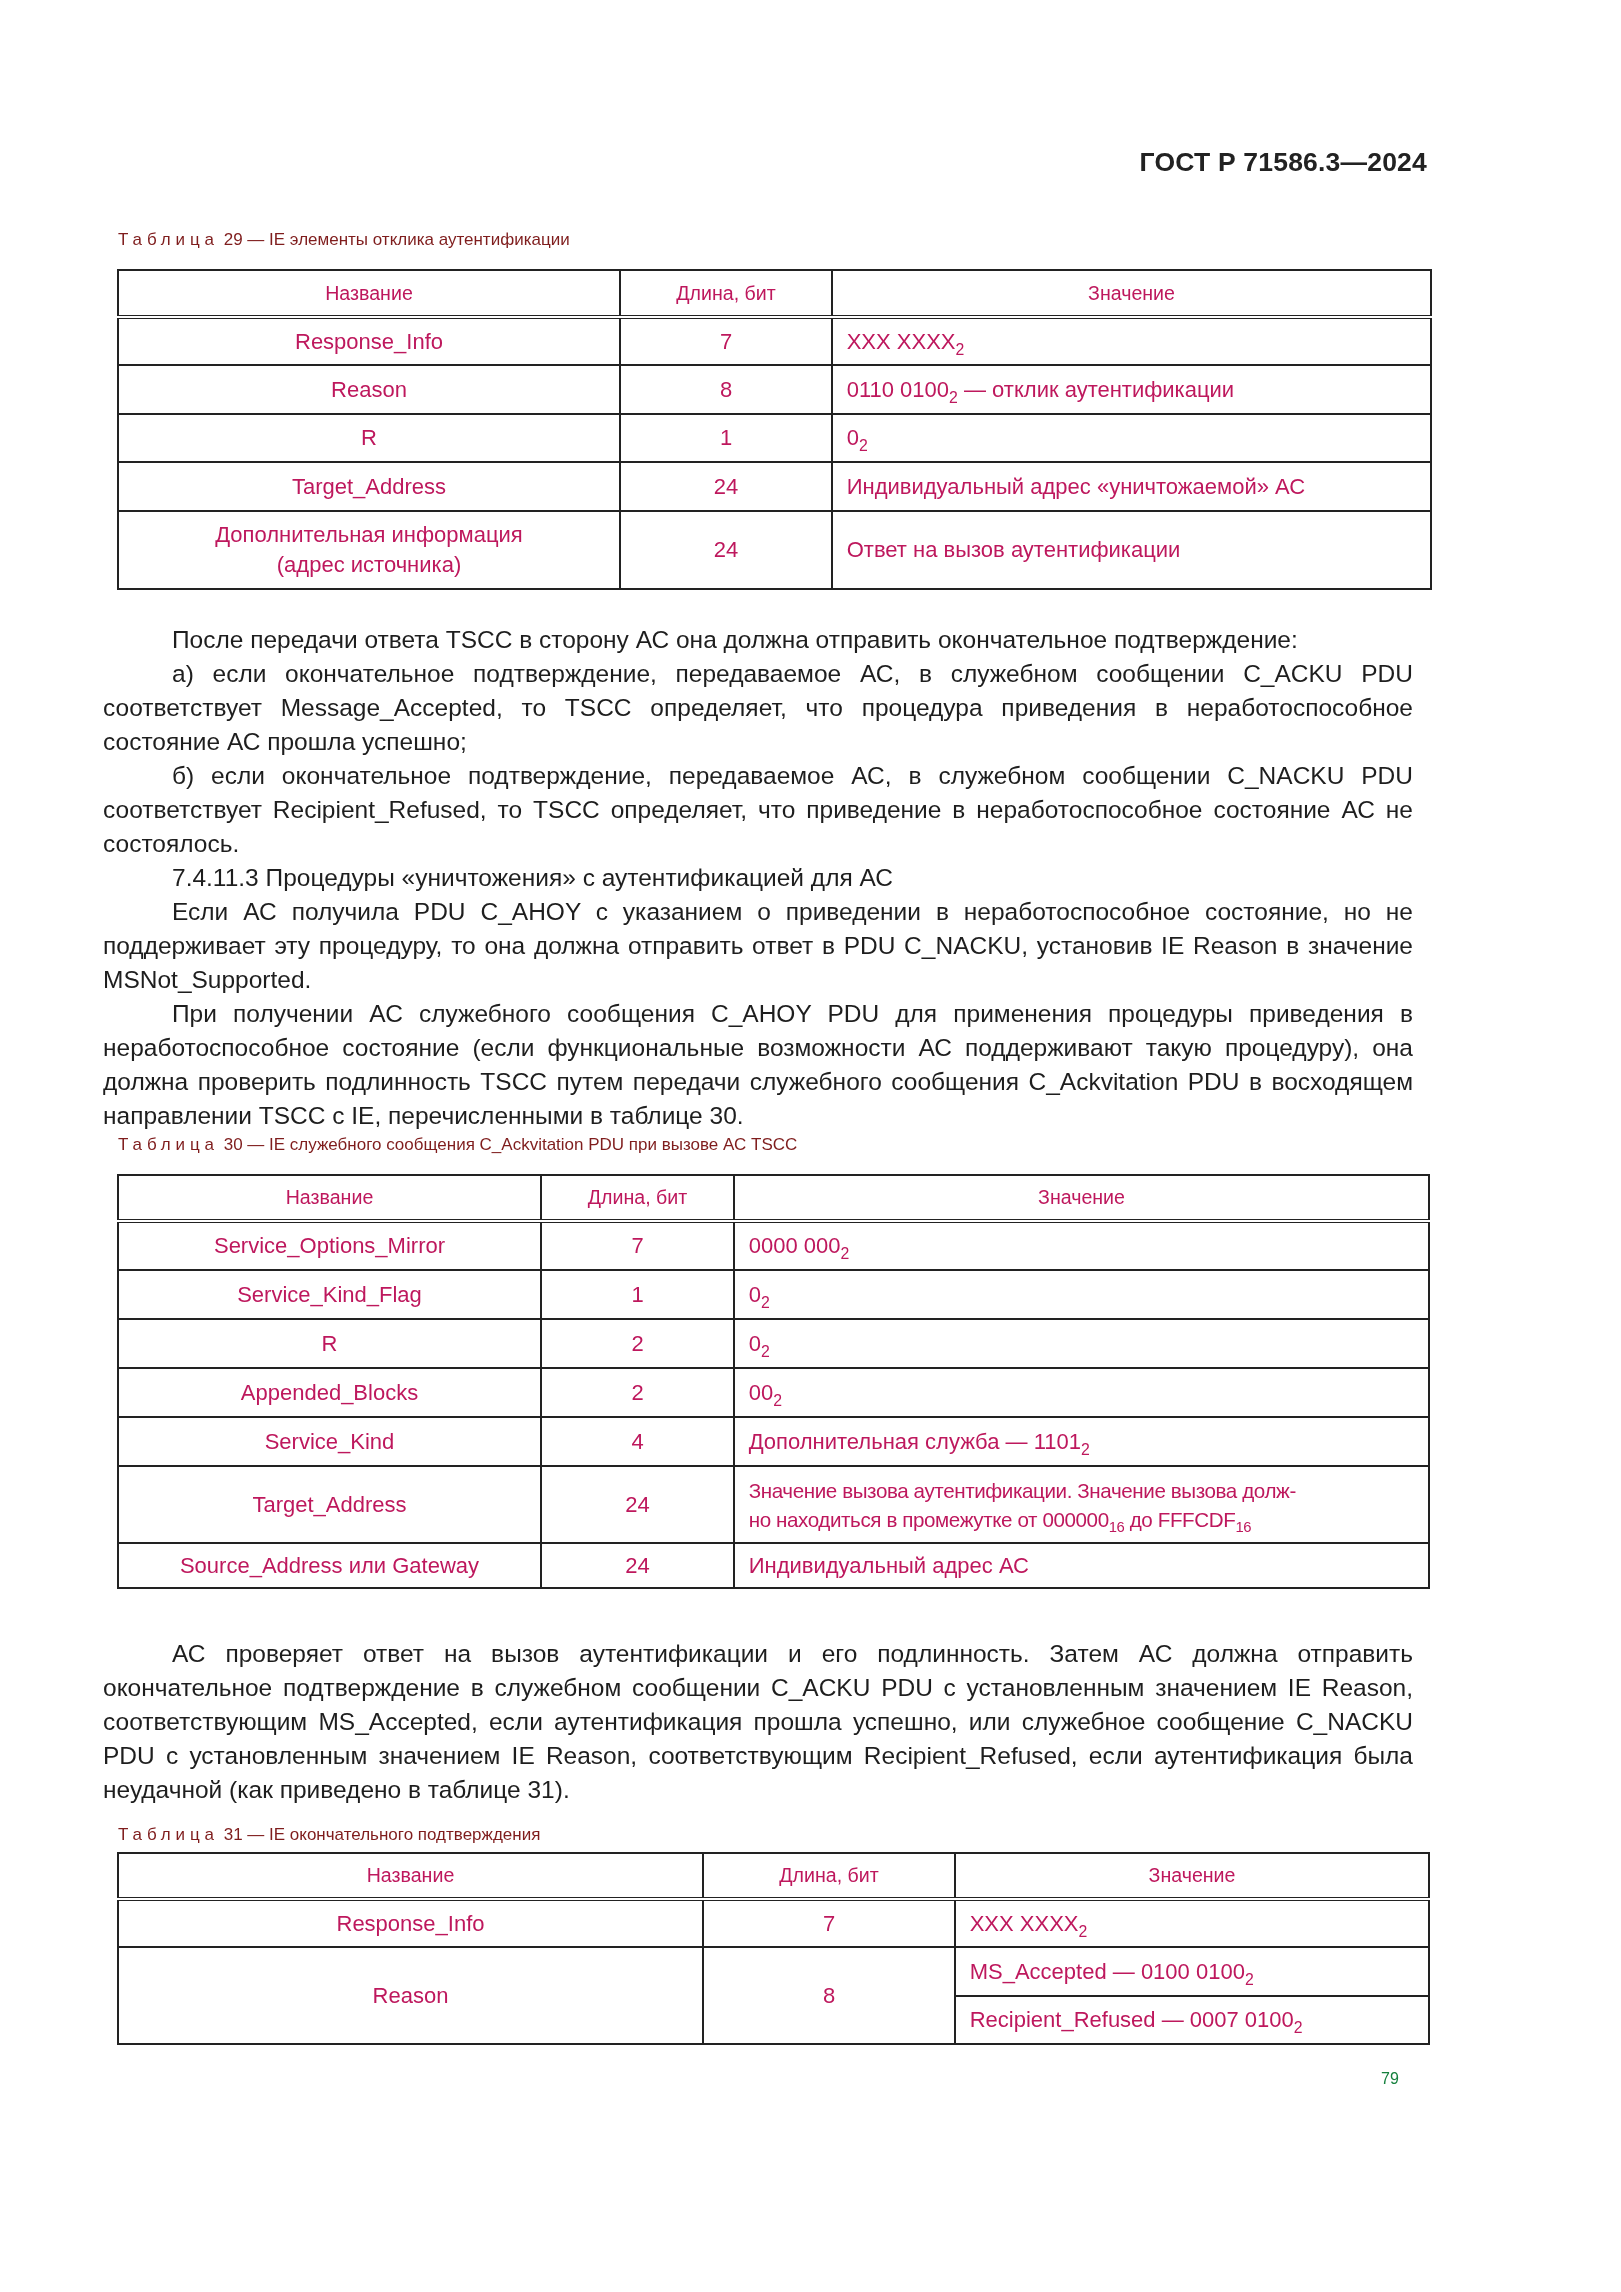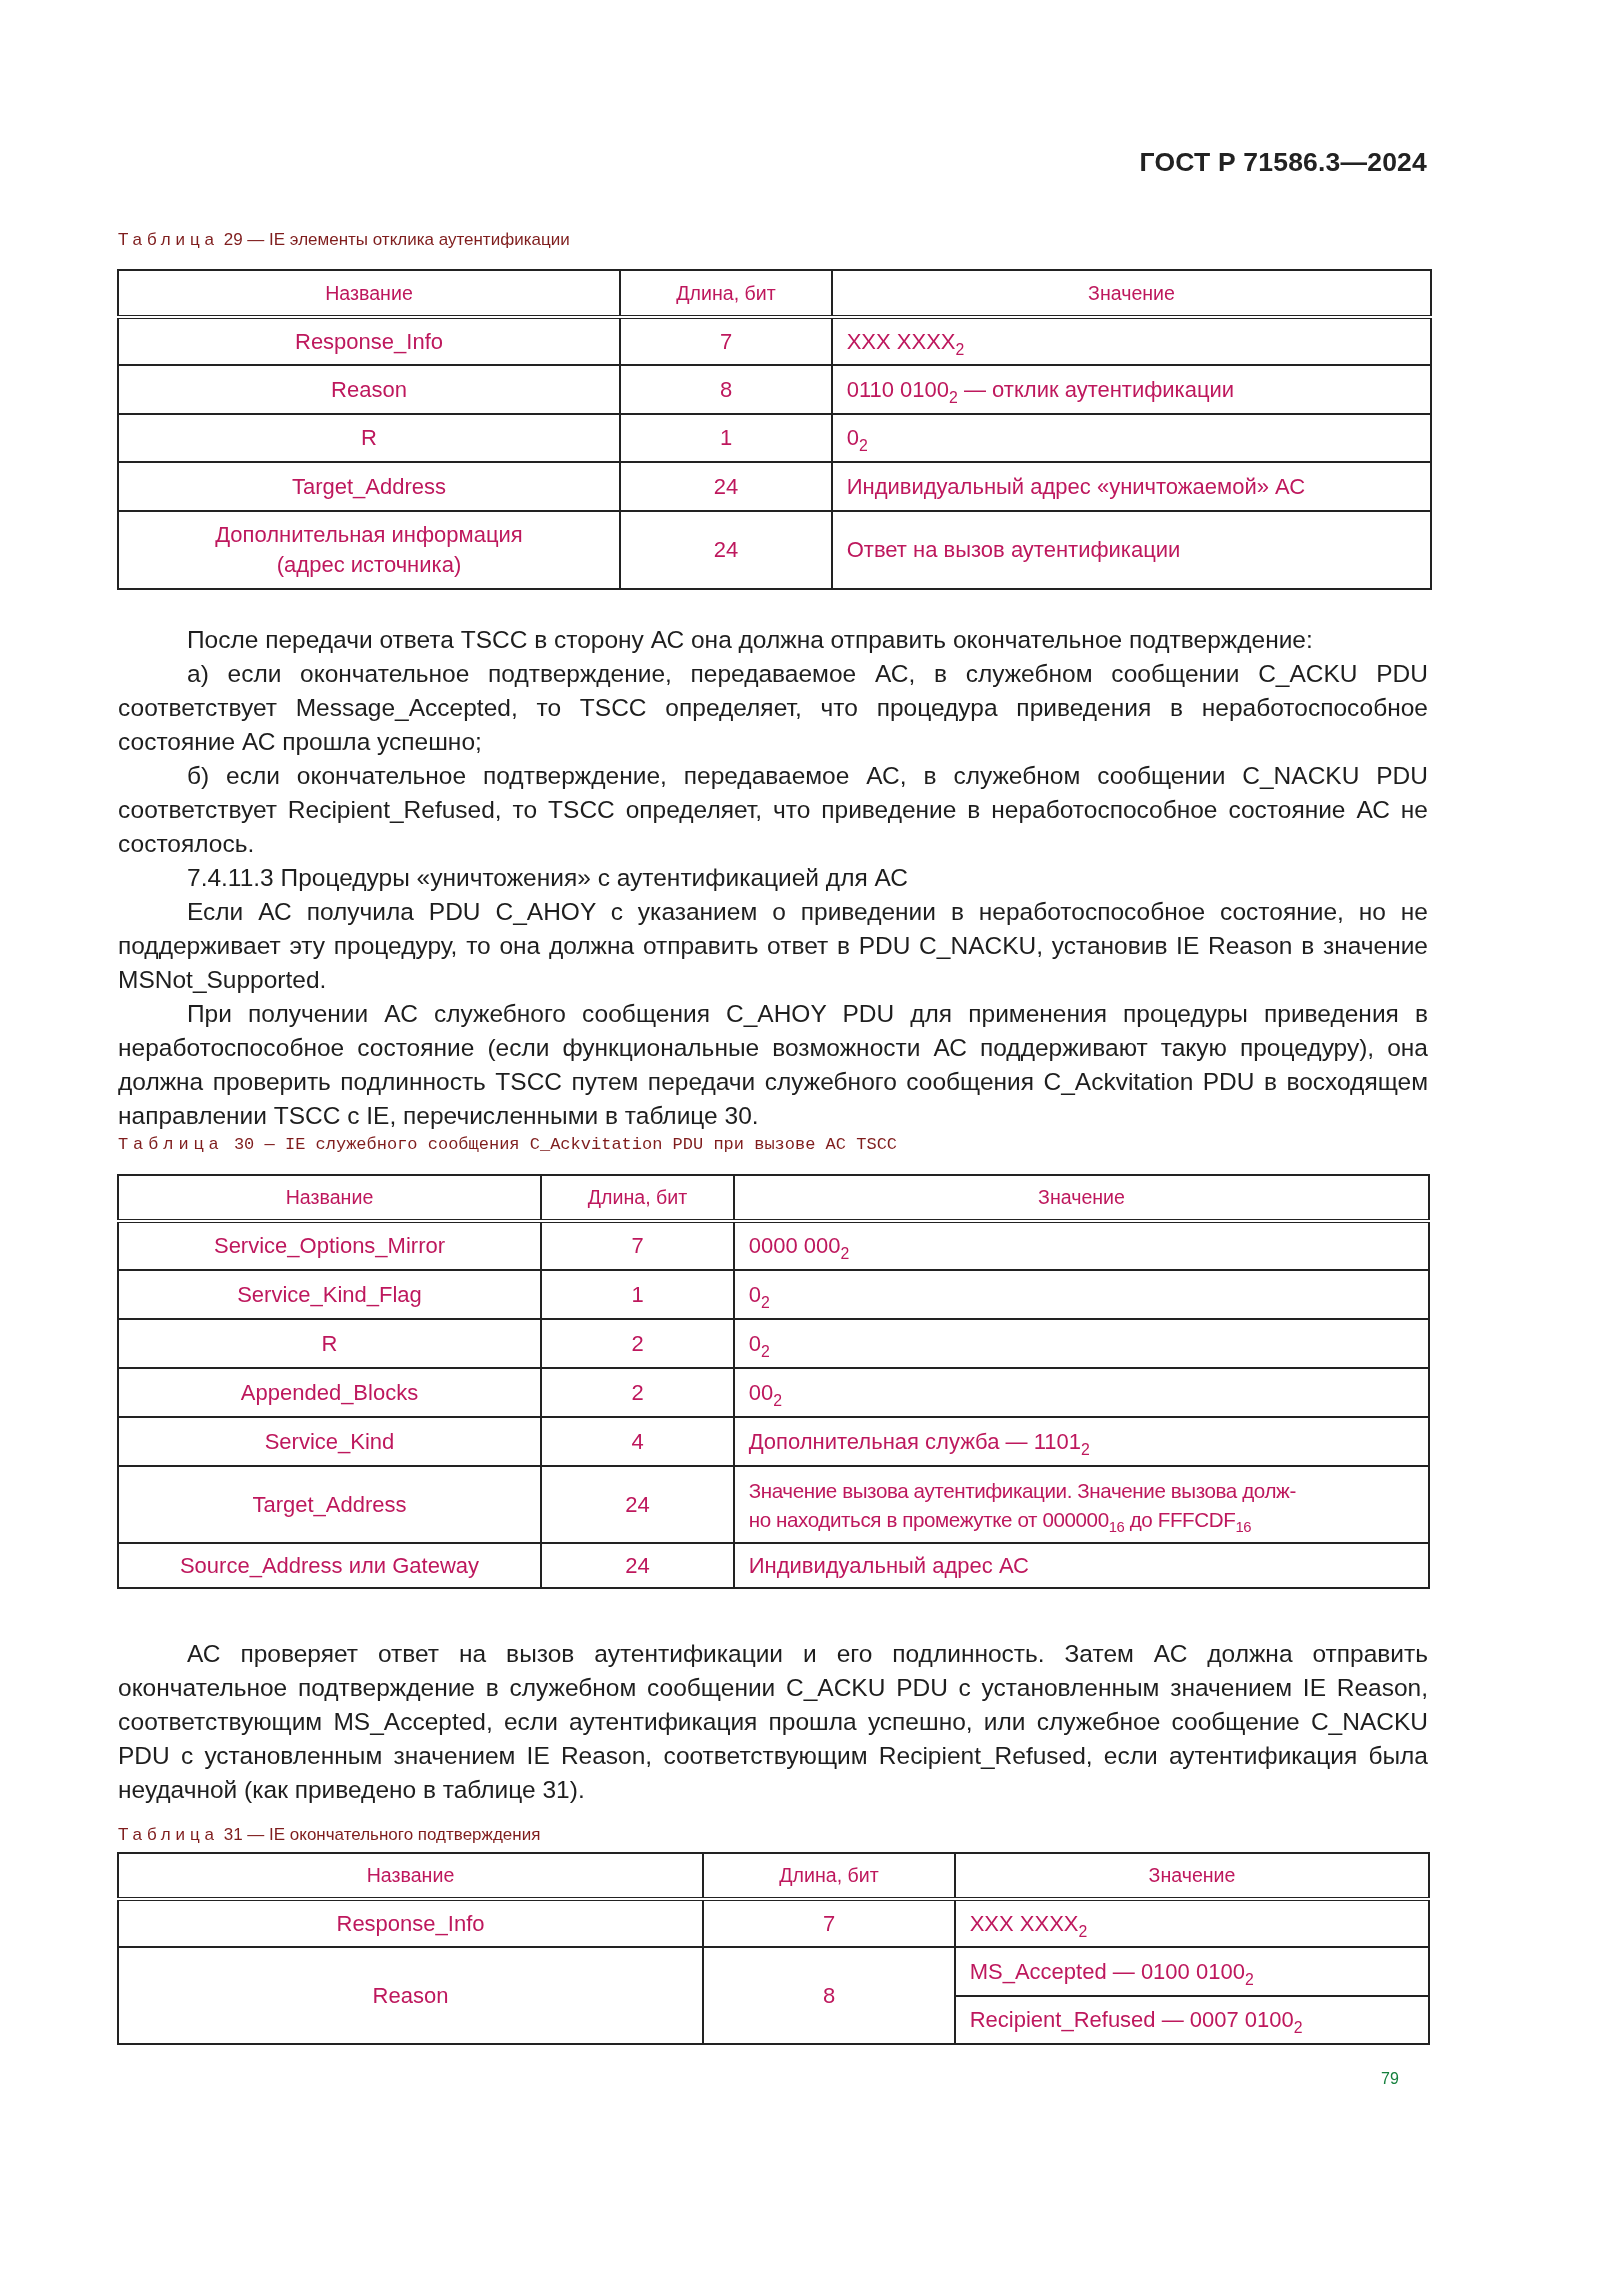--- a/index.html
+++ b/index.html
@@ -10,21 +10,21 @@
                 font-weight: bold; font-size: 26.5px; letter-spacing: 0.2px; color: #222; }
   .caption { left: 118px; font-size: 17px; color: #7f1d1d; white-space: nowrap; }
   .caption .sp { letter-spacing: 4.9px; }
   table.t { position: absolute; border-collapse: collapse; font-size: 22px; color: #be185d; table-layout: fixed; }
   table.t td, table.t th { border: 2px solid #222; padding: 0 13.7px; vertical-align: middle; }
   table.t th { font-weight: normal; font-size: 19.6px; text-align: center; border-bottom: 4.9px double #222; }
   table.t td.c { text-align: center; }
   table.t td.l { text-align: left; }
   table.t tr.thick td { border-top-width: 2.9px; }
   sub { font-size: 0.72em; vertical-align: -0.35em; line-height: 0; }
-  .para { left: 118px; width: 1310px; font-size: 24.5px; line-height: 34px; color: #1e1e1e;
+  .para { left: 103px; width: 1310px; font-size: 24.5px; line-height: 34px; color: #1e1e1e;
           text-align: justify; }
   .para p { margin: 0; text-indent: 69px; }
   .page-num { left: 1353px; width: 74px; text-align: center; top: 2070px; font-size: 16px; color: #15803d; }
 </style>
 </head>
 <body>
 
 <div class="abs doc-header">ГОСТ Р 71586.3—2024</div>
 
 <div class="abs caption" style="top:230px;">
@@ -73,21 +73,21 @@
 
 <div class="abs para" style="top:623px;">
   <p>После передачи ответа TSCC в сторону АС она должна отправить окончательное подтверждение:</p>
   <p>а) если окончательное подтверждение, передаваемое АС, в служебном сообщении C_ACKU PDU соответствует Message_Accepted, то TSCC определяет, что процедура приведения в неработоспособное состояние АС прошла успешно;</p>
   <p>б) если окончательное подтверждение, передаваемое АС, в служебном сообщении C_NACKU PDU соответствует Recipient_Refused, то TSCC определяет, что приведение в неработоспособное состояние АС не состоялось.</p>
   <p>7.4.11.3 Процедуры «уничтожения» с аутентификацией для АС</p>
   <p>Если АС получила PDU C_AHOY с указанием о приведении в неработоспособное состояние, но не поддерживает эту процедуру, то она должна отправить ответ в PDU C_NACKU, установив IE Reason в значение MSNot_Supported.</p>
   <p>При получении АС служебного сообщения C_AHOY PDU для применения процедуры приведения в неработоспособное состояние (если функциональные возможности АС поддерживают такую процедуру), она должна проверить подлинность TSCC путем передачи служебного сообщения C_Ackvitation PDU в восходящем направлении TSCC с IE, перечисленными в таблице 30.</p>
 </div>
 
-<div class="abs caption" style="top:1135px;font-family:Liberation Mono, monospace;">
+<div class="abs caption" style="top:1135px;">
   <span class="sp">Таблица</span><span> 30 — IE служебного сообщения C_Ackvitation PDU при вызове АС TSCC</span>
 </div>
 
 <table class="t" style="left:117px; top:1174px; width:1311px;">
   <colgroup>
       <col style="width:423px">
       <col style="width:193px">
       <col style="width:695px">
     </colgroup>
   <tbody>

